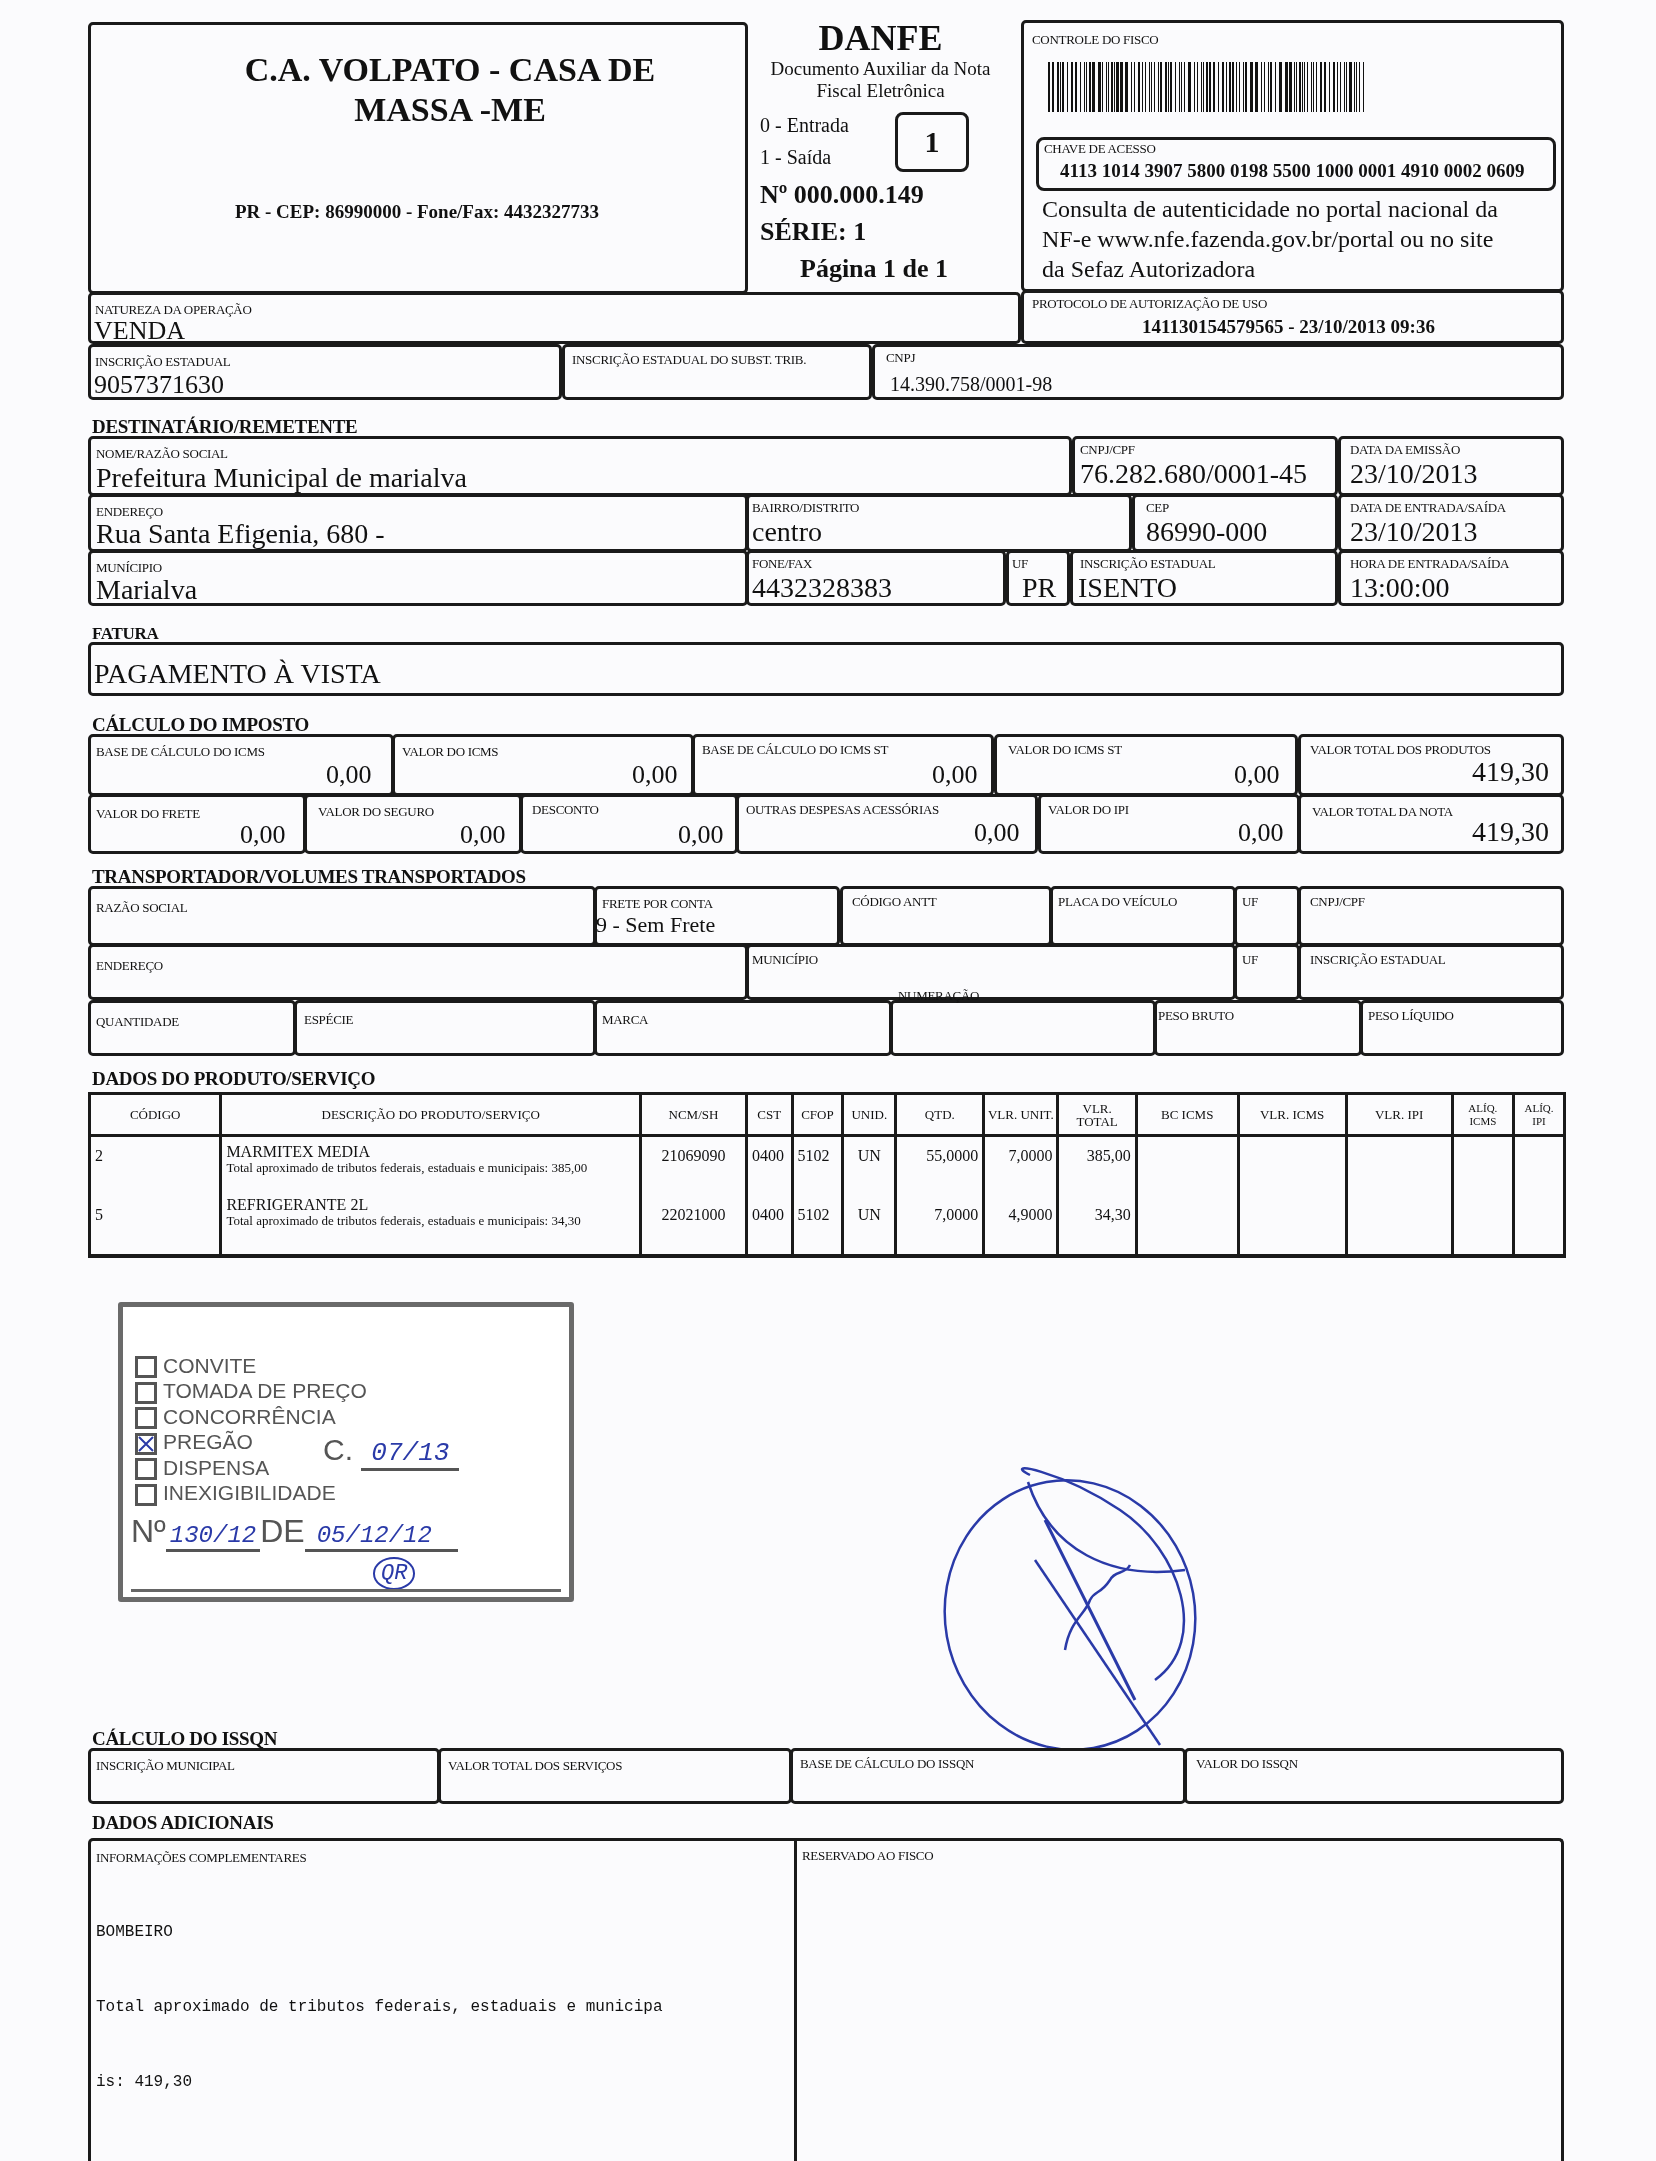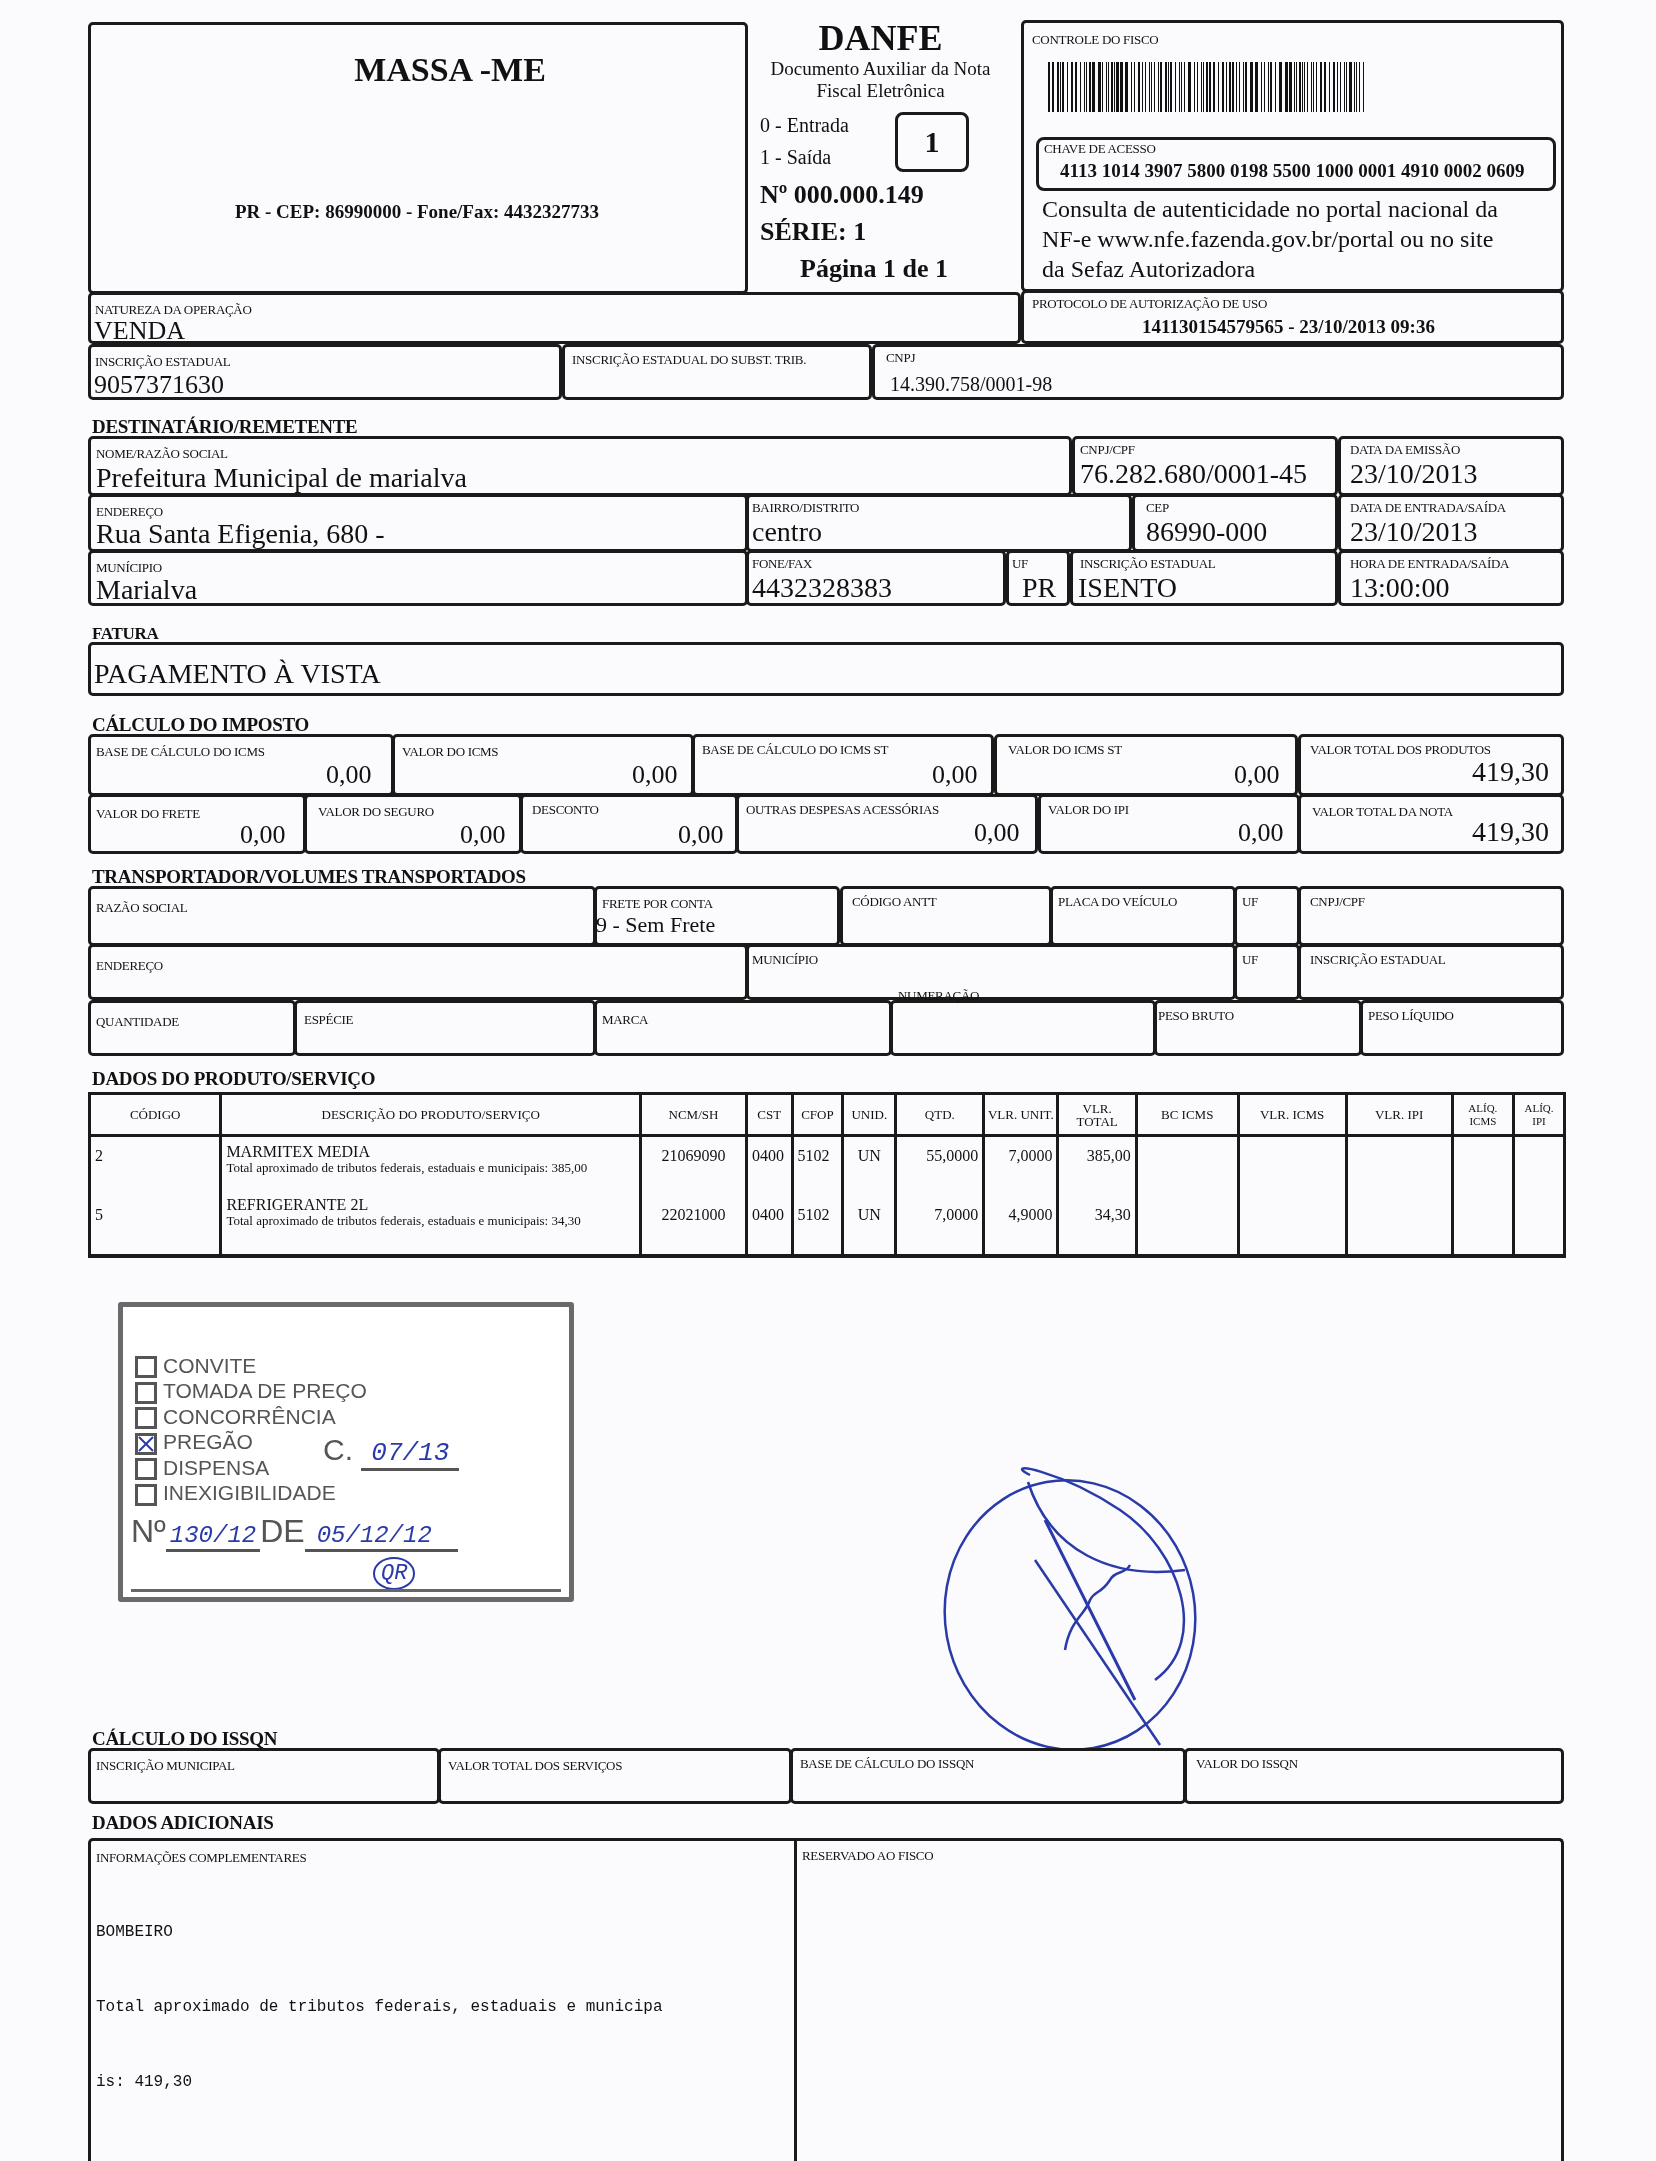--- a/index.html
+++ b/index.html
@@ -20,20 +20,21 @@
   .stamp { position: absolute; border: 5px solid #6a6a6a; border-radius: 3px; background: #fff; font-family: "Liberation Sans", "DejaVu Sans", sans-serif; color: #555; }
   .chk { display: inline-block; width: 22px; height: 22px; border: 3px solid #555; vertical-align: middle; margin-right: 6px; position: relative; }
   .hand { font-family: Liberation Mono, monospace; color: #2a3aa8; font-style: italic; }
   .mono { font-family: "Liberation Mono", "DejaVu Sans Mono", monospace; }
 </style>
 </head>
 <body>
 
 <div class="box" style="left:88px;top:22px;width:660px;height:272px;"></div>
 <div class="abs bold center" style="left:200px;top:50px;width:500px;font-size:34px;line-height:40px;">
+  <div>C.A. VOLPATO - CASA DE</div>
   <div>MASSA -ME</div>
 </div>
 <div class="abs bold center" style="left:92px;top:200px;width:650px;font-size:19px;line-height:24px;">
   <div>PR - CEP: 86990000 - Fone/Fax: 4432327733</div>
 </div>
 
 <div class="abs center" style="left:748px;top:18px;width:265px;">
   <div class="bold" style="font-size:36px;line-height:40px;">DANFE</div>
   <div style="font-size:19px;line-height:22px;">Documento Auxiliar da Nota</div>
   <div style="font-size:19px;line-height:22px;">Fiscal Eletrônica</div>

